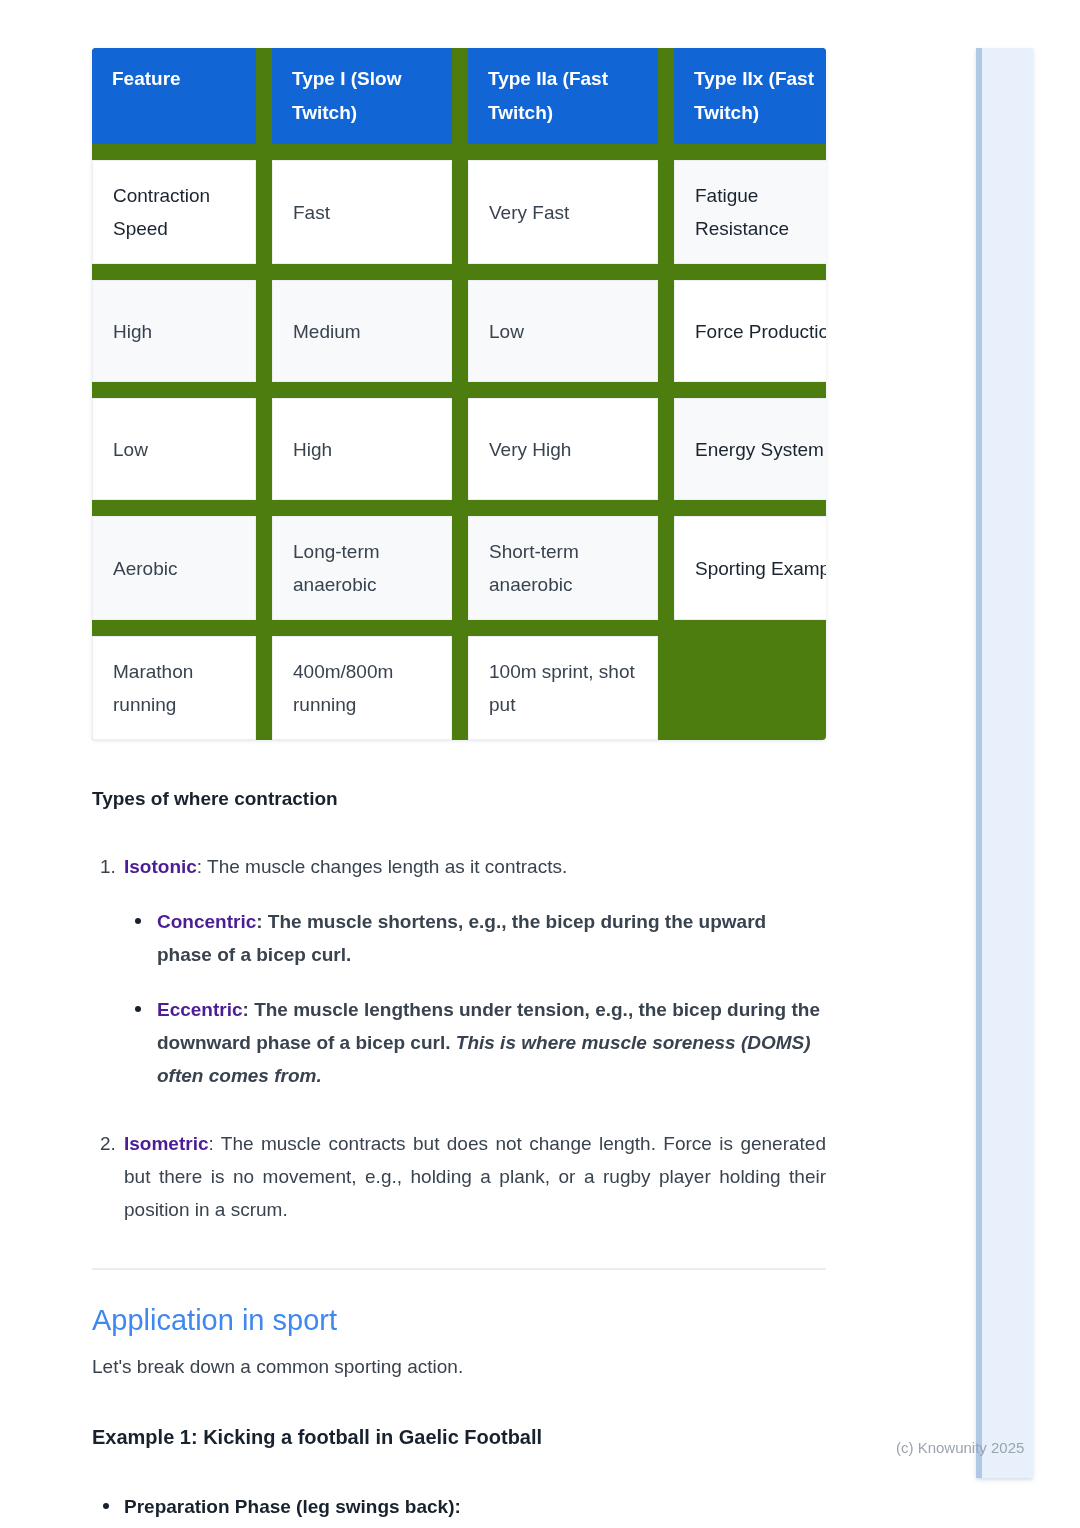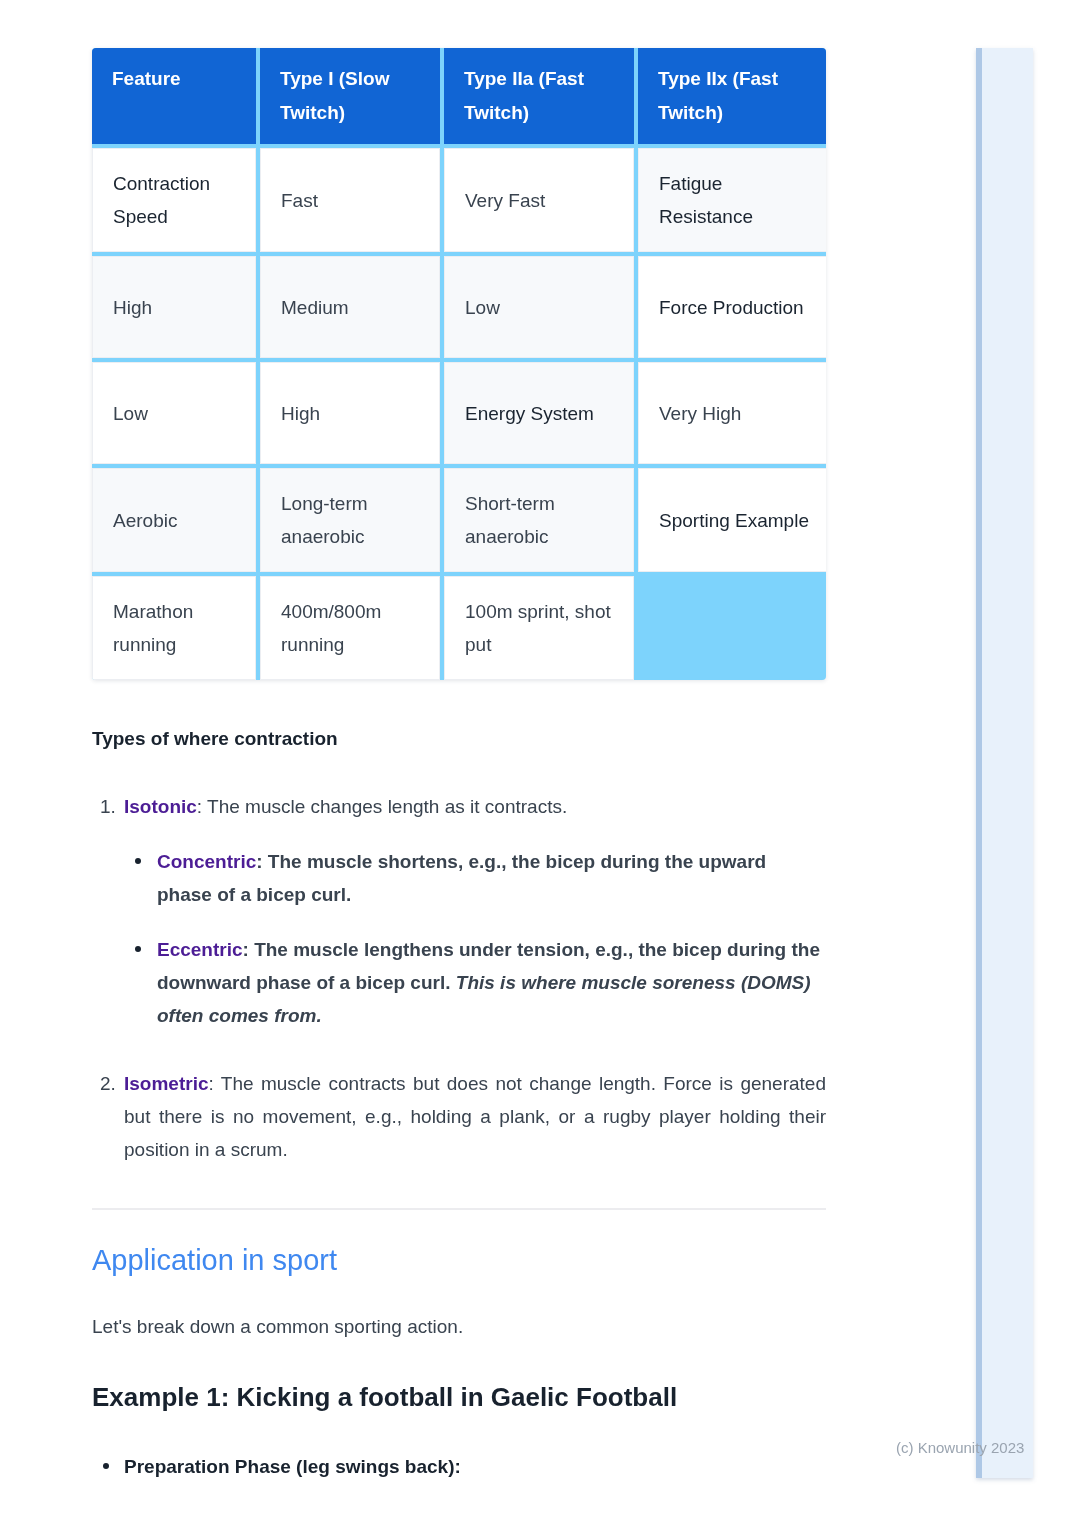--- a/index.html
+++ b/index.html
@@ -16,22 +16,22 @@
     left: 92px;
     top: 48px;
     width: 734px;
     font-size: 19px;
     line-height: 33px;
   }
   
   .fiber-table {
     display: grid;
     grid-template-columns: 164px 180px 190px 192px;
-    gap: 4px;
-    background: #7dd3fc;
+    gap: 16px;
+    background: #4d7c0f;
     width: 734px;
     border-radius: 4px;
     box-shadow: 0 1px 4px rgba(25, 39, 62, 0.12);
     overflow: hidden;
   }
   .fiber-table .th {
     background: #1165d4;
     color: #ffffff;
     font-weight: bold;
     font-size: 19px;
@@ -103,24 +103,24 @@
     border-top: 2px solid #ececef;
     width: 734px;
   }
   .app-heading {
     margin-top: 34px;
     font-size: 29px;
     line-height: 32px;
     font-weight: normal;
     color: #3f88f0;
   }
-  .intro { margin-top: 34px; }
+  .intro { margin-top: 14px; }
   .example-heading {
     margin-top: 38px;
-    font-size: 26px;
+    font-size: 20px;
     font-weight: bold;
     color: #18222e;
   }
   .l1-item {
     display: flex;
     margin-top: 36px;
   }
   .l1-item .marker {
     flex: 0 0 21px;
     margin-left: 11px;
@@ -167,23 +167,23 @@
     <div class="td">Very Fast</div>
 
     <div class="td alt feature">Fatigue Resistance</div>
     <div class="td alt">High</div>
     <div class="td alt">Medium</div>
     <div class="td alt">Low</div>
 
     <div class="td feature">Force Production</div>
     <div class="td">Low</div>
     <div class="td">High</div>
+    <div class="td">Very High</div>
+
     <div class="td alt feature">Energy System</div>
-
-    <div class="td">Very High</div>
     <div class="td alt">Aerobic</div>
     <div class="td alt">Long-term anaerobic</div>
     <div class="td alt">Short-term anaerobic</div>
 
     <div class="td feature">Sporting Example</div>
     <div class="td">Marathon running</div>
     <div class="td">400m/800m running</div>
     <div class="td">100m sprint, shot put</div>
   </div>
 
@@ -233,13 +233,13 @@
         <span class="dot"></span>
       </span>
     <div class="l1-body">Preparation Phase (leg swings back):</div>
   </div>
 
 
 </div>
 
 <div class="page-edge-strip"></div>
 
-<div class="watermark">(c) Knowunity 2023</div>
+<div class="watermark">(c) Knowunity 2025</div>
 
 </body></html>

